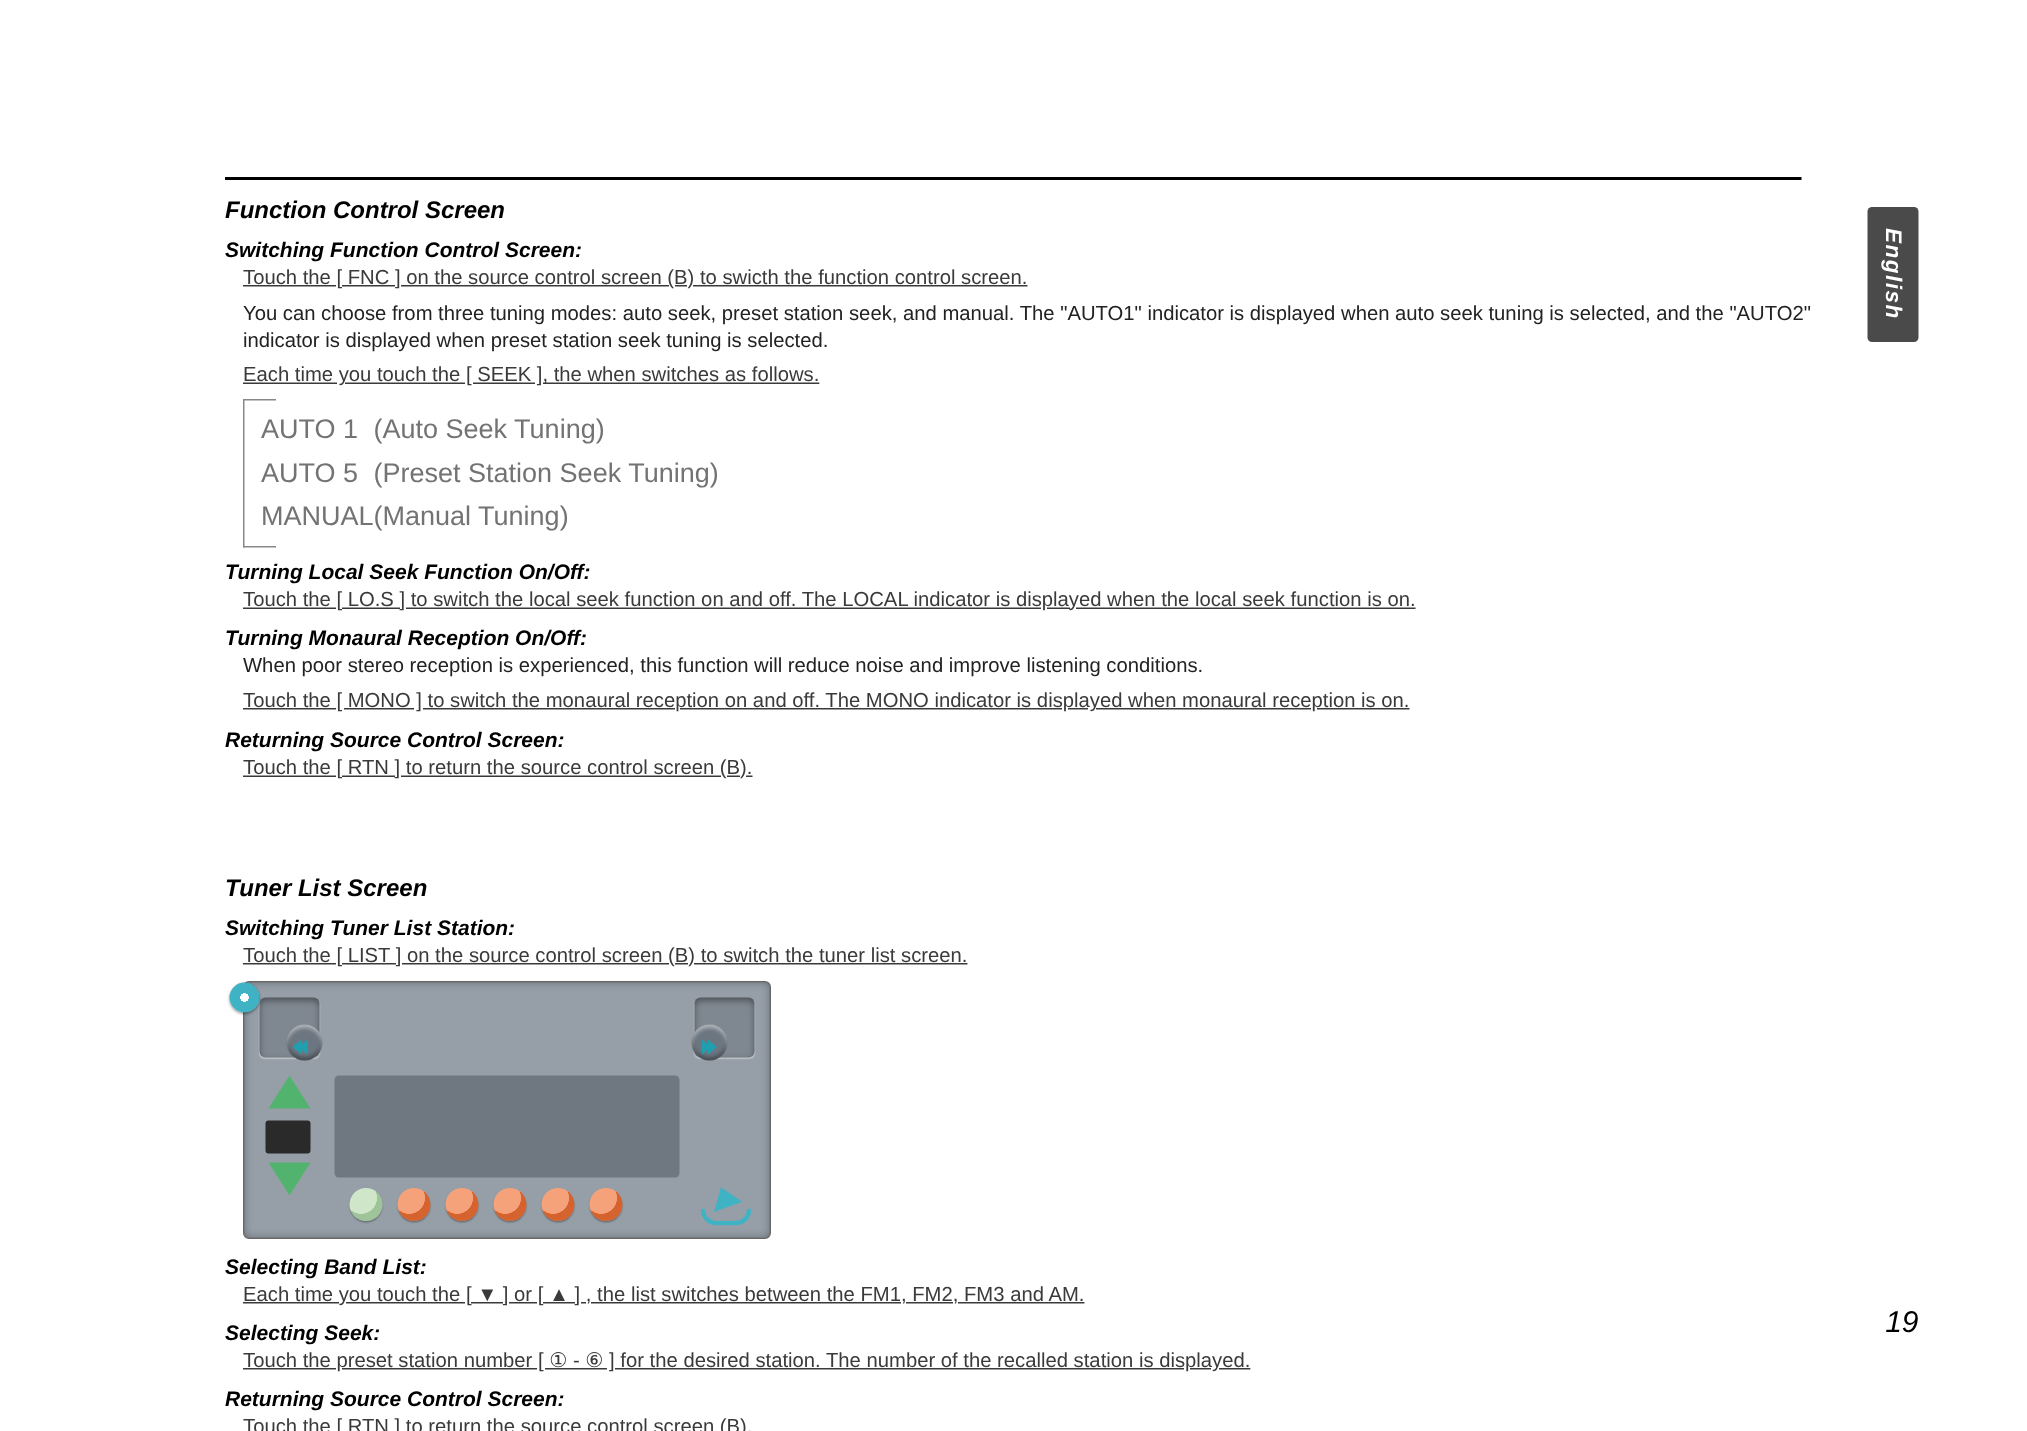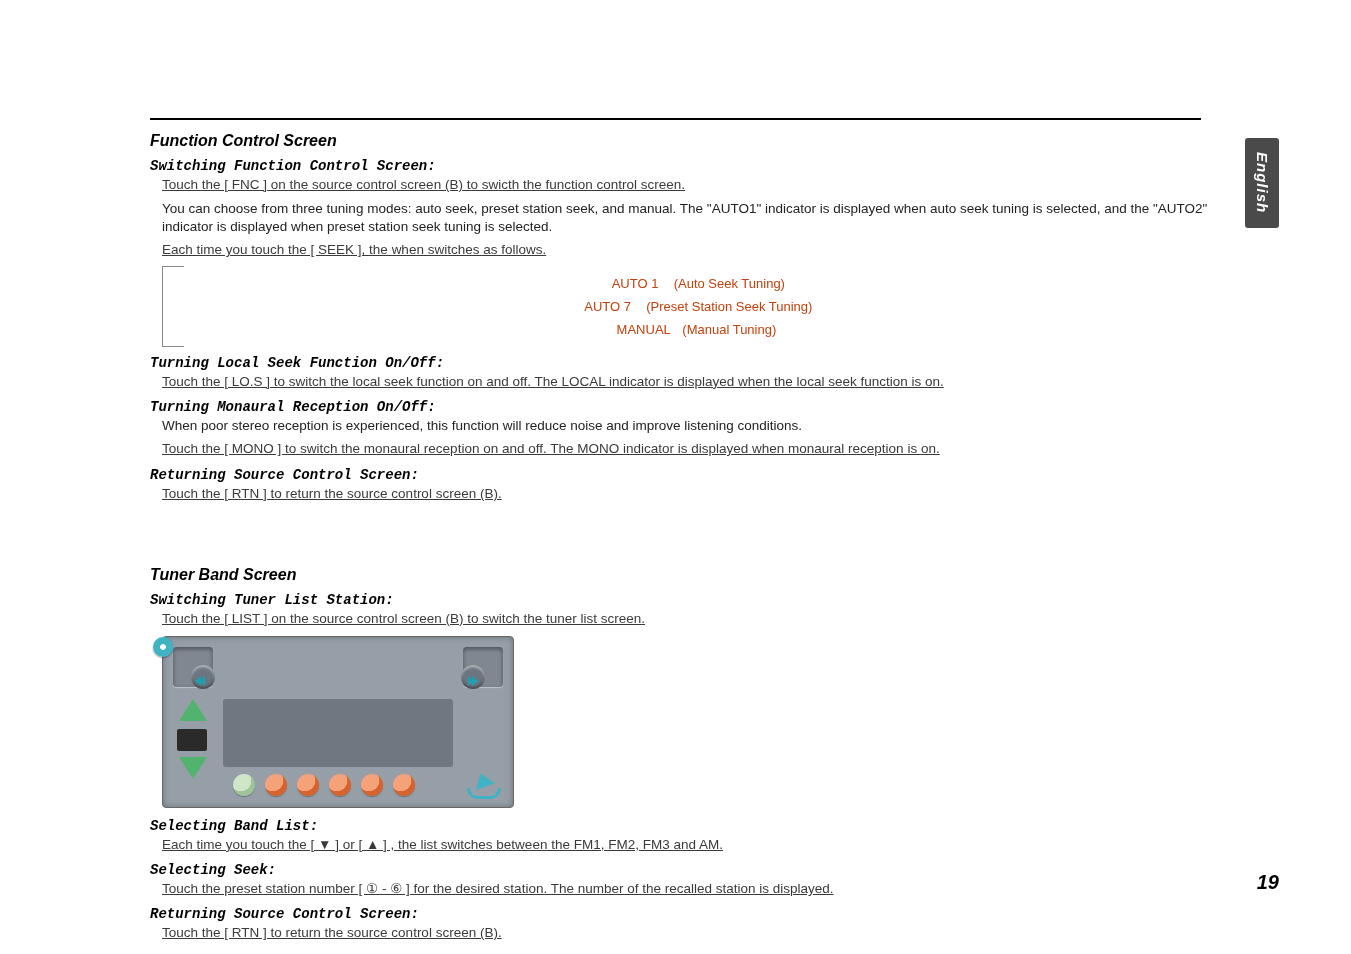--- a/index.html
+++ b/index.html
@@ -31,21 +31,21 @@
   }
   h2.section {
     font-family: Arial, Helvetica, sans-serif;
     font-weight: bold;
     font-style: italic;
     font-size: 16px;
     margin: 12px 0 4px 0;
     color: #000;
   }
   h3.sub {
-    font-family: Liberation Mono, monospace;
+    font-family: Liberation Sans, sans-serif;
     font-weight: bold;
     font-style: italic;
     font-size: 14px;
     margin: 8px 0 2px 0;
     color: #000;
   }
   p.body {
     font-family: Arial, Helvetica, sans-serif;
     font-size: 13.5px;
     margin: 2px 0 6px 12px;
@@ -56,23 +56,22 @@
   p.cond {
     font-family: "Arial Narrow", Arial, sans-serif;
     font-stretch: condensed;
     font-size: 13.5px;
     margin: 2px 0 6px 12px;
     color: #222;
     line-height: 1.3;
   }
   .mode-block {
     margin: 0 0 6px 12px;
-    color: #c2410c;
-    font-size: 13px;
-    text-align: center;
+    color: #737373;
+    font-size: 18px;
   }
   .mode-row {
     padding: 4px 0;
   }
   .mode-row span.key {
     display: inline-block;
     width: 70px;
   }
   .modes {
     position: relative;
@@ -185,21 +184,21 @@
     display:flex;
     align-items:center;
     justify-content:center;
     letter-spacing:1px;
   }
   .page-num {
     position: absolute;
     right: 72px;
     bottom: 60px;
     font-size: 20px;
-    font-weight: bold;
+    font-weight: normal;
     font-style: italic;
   }
   .tri-prev::before{
     content:"";
     display:inline-block;
     width:0;height:0;
     border-top:5px solid transparent;
     border-bottom:5px solid transparent;
     border-right:6px solid #1f9fb0;
     margin-right:-2px;
@@ -247,21 +246,21 @@
     <p class="body">Each time you touch the [ SEEK ], the when switches as follows.</p>
 
     <div class="mode-block">
       <div class="modes">
         <div class="line"></div>
         <div class="mode-row">
           <span class="key">AUTO 1</span>
           <span>(Auto Seek Tuning)</span>
         </div>
         <div class="mode-row">
-          <span class="key">AUTO 7</span>
+          <span class="key">AUTO 5</span>
           <span>(Preset Station Seek Tuning)</span>
         </div>
         <div class="mode-row">
           <span class="key">MANUAL</span>
           <span>(Manual Tuning)</span>
         </div>
       </div>
     </div>
 
     <h3 class="sub">Turning Local Seek Function On/Off:</h3>
@@ -269,21 +268,21 @@
 
     <h3 class="sub">Turning Monaural Reception On/Off:</h3>
     <p class="cond">When poor stereo reception is experienced, this function will reduce noise and improve listening conditions.</p>
     <p class="body">Touch the [ MONO ] to switch the monaural reception on and off. The MONO indicator is displayed when monaural reception is on.</p>
 
     <h3 class="sub">Returning Source Control Screen:</h3>
     <p class="body">Touch the  [ RTN  ] to return the source control screen (B).</p>
   </div>
 
   <div class="col">
-    <h2 class="section">Tuner Band Screen</h2>
+    <h2 class="section">Tuner List Screen</h2>
 
     <h3 class="sub">Switching Tuner List Station:</h3>
     <p class="body">Touch the [ LIST ] on the source control screen (B) to switch the tuner list screen.</p>
 
     <div class="image-box">
       <div class="ib-screen-left">
         <div class="ib-btn ib-prev">
             <span class="tri-prev" style="position:absolute;left:4px;top:7px;"></span>
           </div>
       </div>

